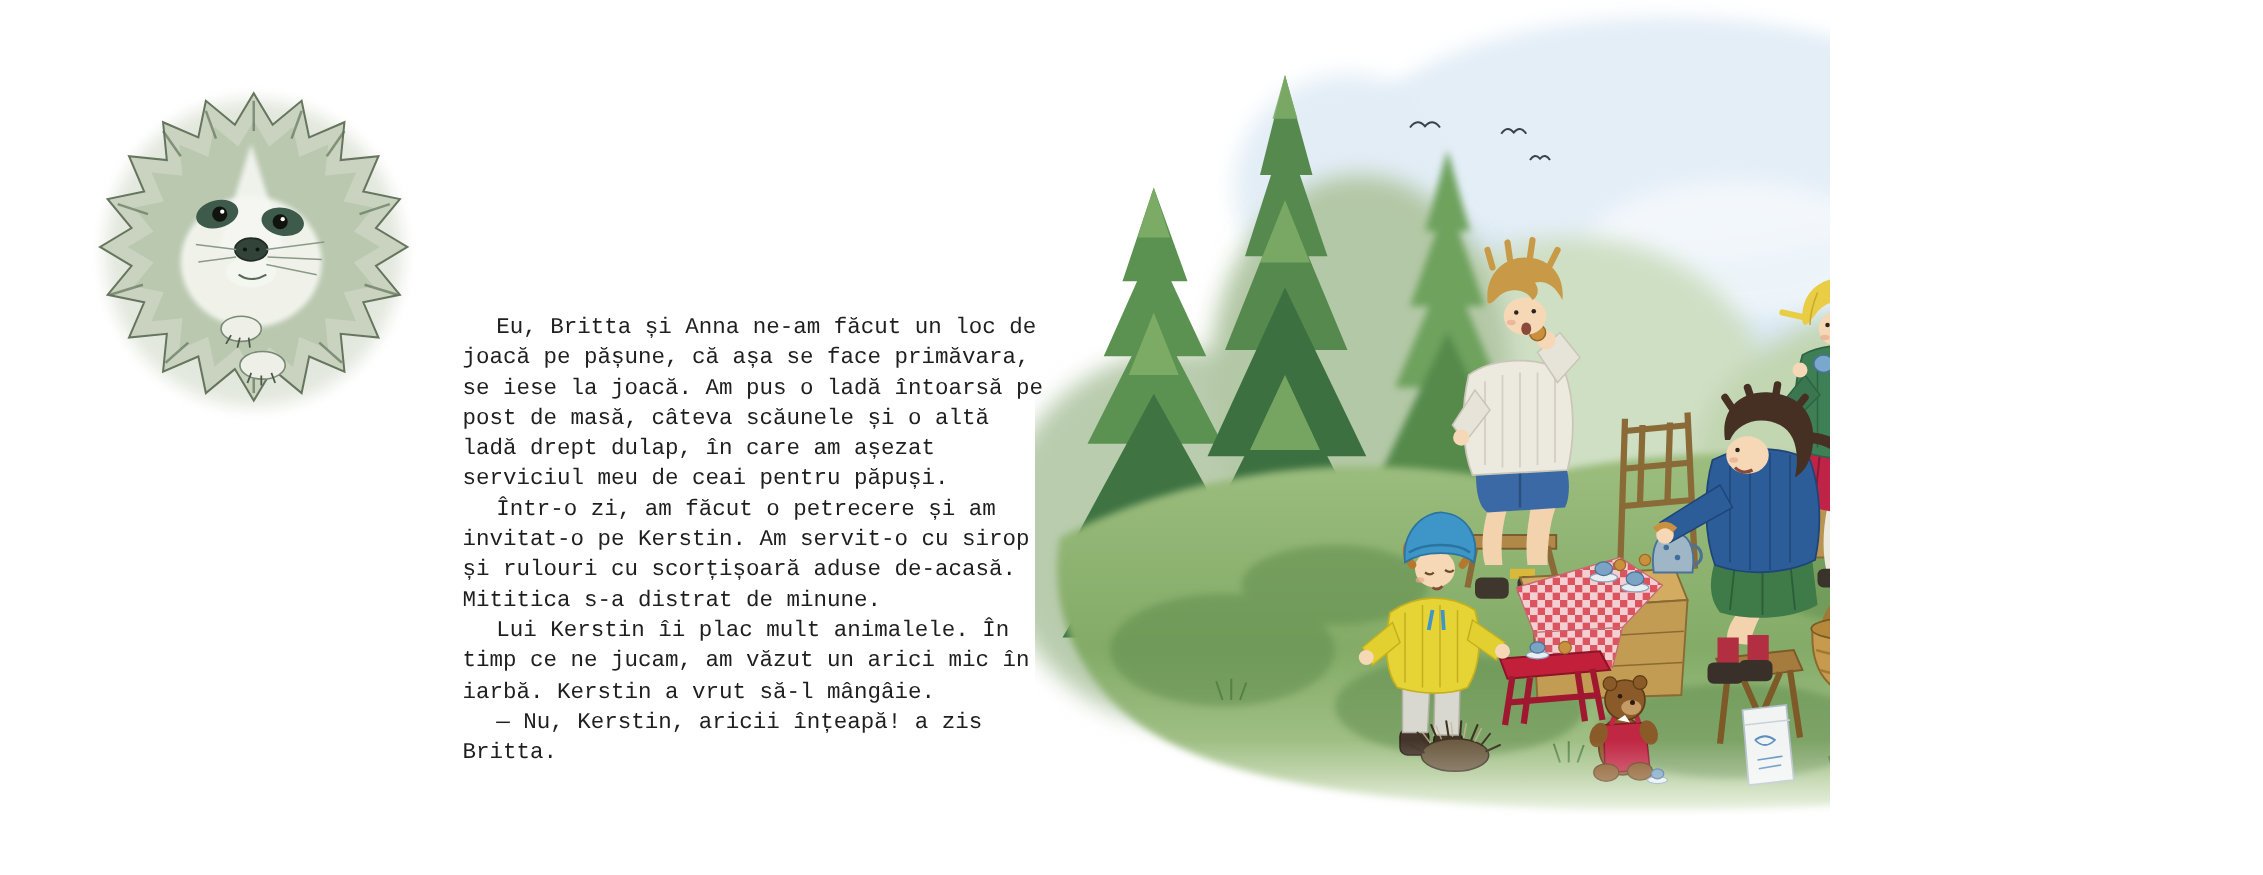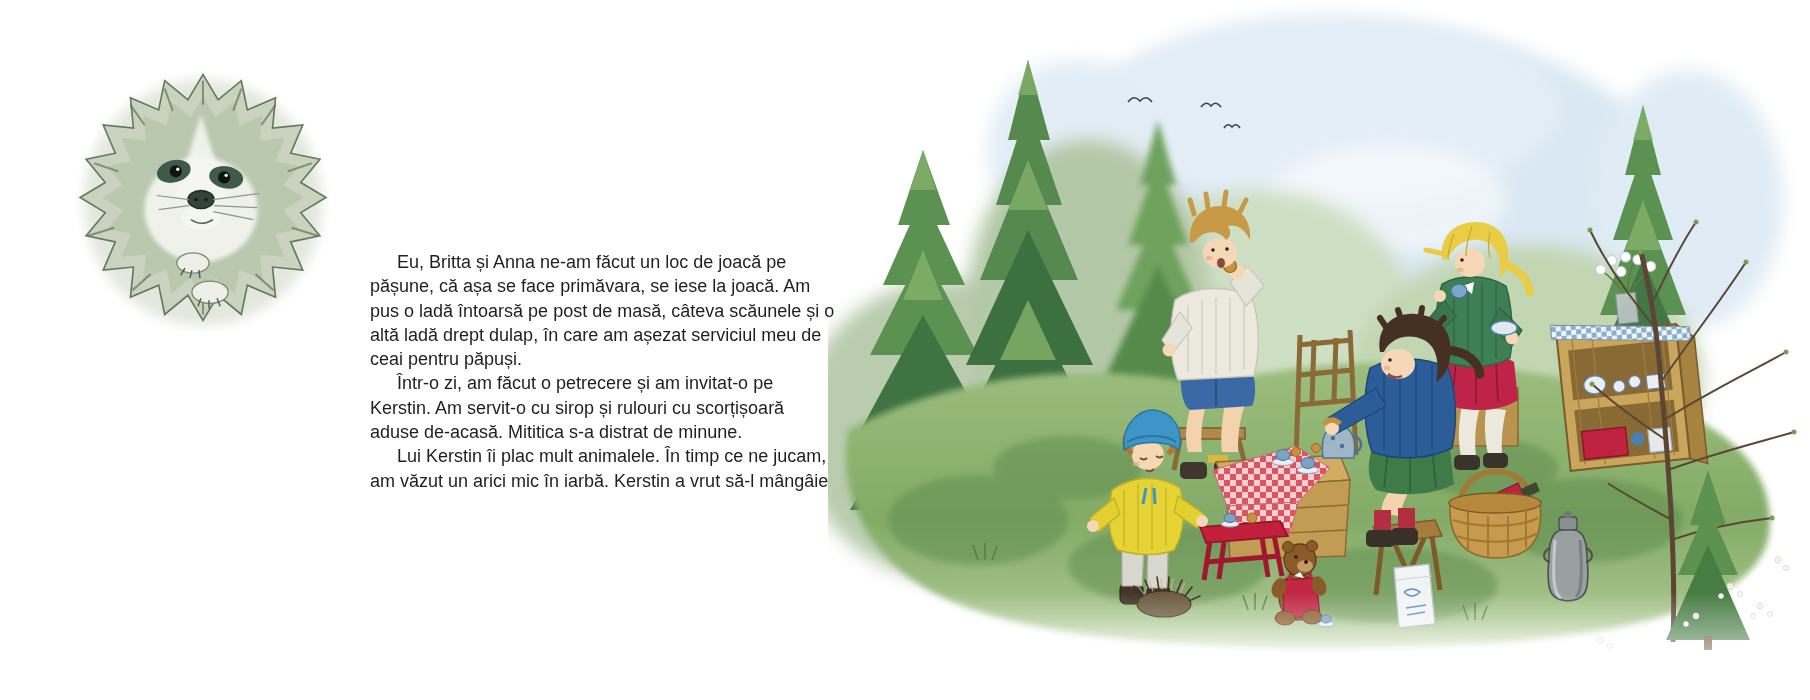--- a/index.html
+++ b/index.html
@@ -1,18 +1,18 @@
 <!DOCTYPE html>
 <html><head>
 <meta charset="utf-8">
 <style>
   html,body{margin:0;padding:0;background:#ffffff;}
   #screen{
-    position:relative;width:1810px;height:700px;background:#ffffff;
-    overflow:hidden;font-family:Liberation Sans, sans-serif;
+    position:relative;width:1464px;height:700px;background:#ffffff;
+    overflow:hidden;font-family:Liberation Mono, monospace;
   }
   #hedgehog-art{position:absolute;left:72px;top:45px;width:262px;height:295px;}
   #story{
     position:absolute;left:370px;top:250px;width:468px;
     font-size:18px;line-height:24.3px;color:#1f1f1f;
     text-align:left;
   }
   #story p{margin:0;padding:0;text-indent:27px;}
   #picnic-art{position:absolute;left:828px;top:0px;width:982px;height:700px;}
 </style>
@@ -80,20 +80,21 @@
           <path d="M136,252 l0,8"></path>
           <path d="M144,250 l3,8"></path>
       </g>
     </g>
   </svg>
 
   <div id="story">
     <p>Eu, Britta și Anna ne-am făcut un loc de joacă pe pășune, că așa se face primăvara, se iese la joacă. Am pus o ladă întoarsă pe post de masă, câteva scăunele și o altă ladă drept dulap, în care am așezat serviciul meu de ceai pentru păpuși.</p>
     <p>Într-o zi, am făcut o petrecere și am invitat-o pe Kerstin. Am servit-o cu sirop și rulouri cu scorțișoară aduse de-acasă. Mititica s-a distrat de minune.</p>
     <p>Lui Kerstin îi plac mult animalele. În timp ce ne jucam, am văzut un arici mic în iarbă. Kerstin a vrut să-l mângâie.</p>
+    <p>— Nu, Kerstin, aricii înțeapă! a zis Britta.</p>
   </div>
 
   <svg id="picnic-art" viewBox="0 0 982 700" xmlns="http://www.w3.org/2000/svg">
     <defs>
       <filter id="soft" x="-50%" y="-50%" width="200%" height="200%">
           <feGaussianBlur stdDeviation="9"></feGaussianBlur>
         </filter>
       <filter id="soft2" x="-50%" y="-50%" width="200%" height="200%">
           <feGaussianBlur stdDeviation="3"></feGaussianBlur>
         </filter>

